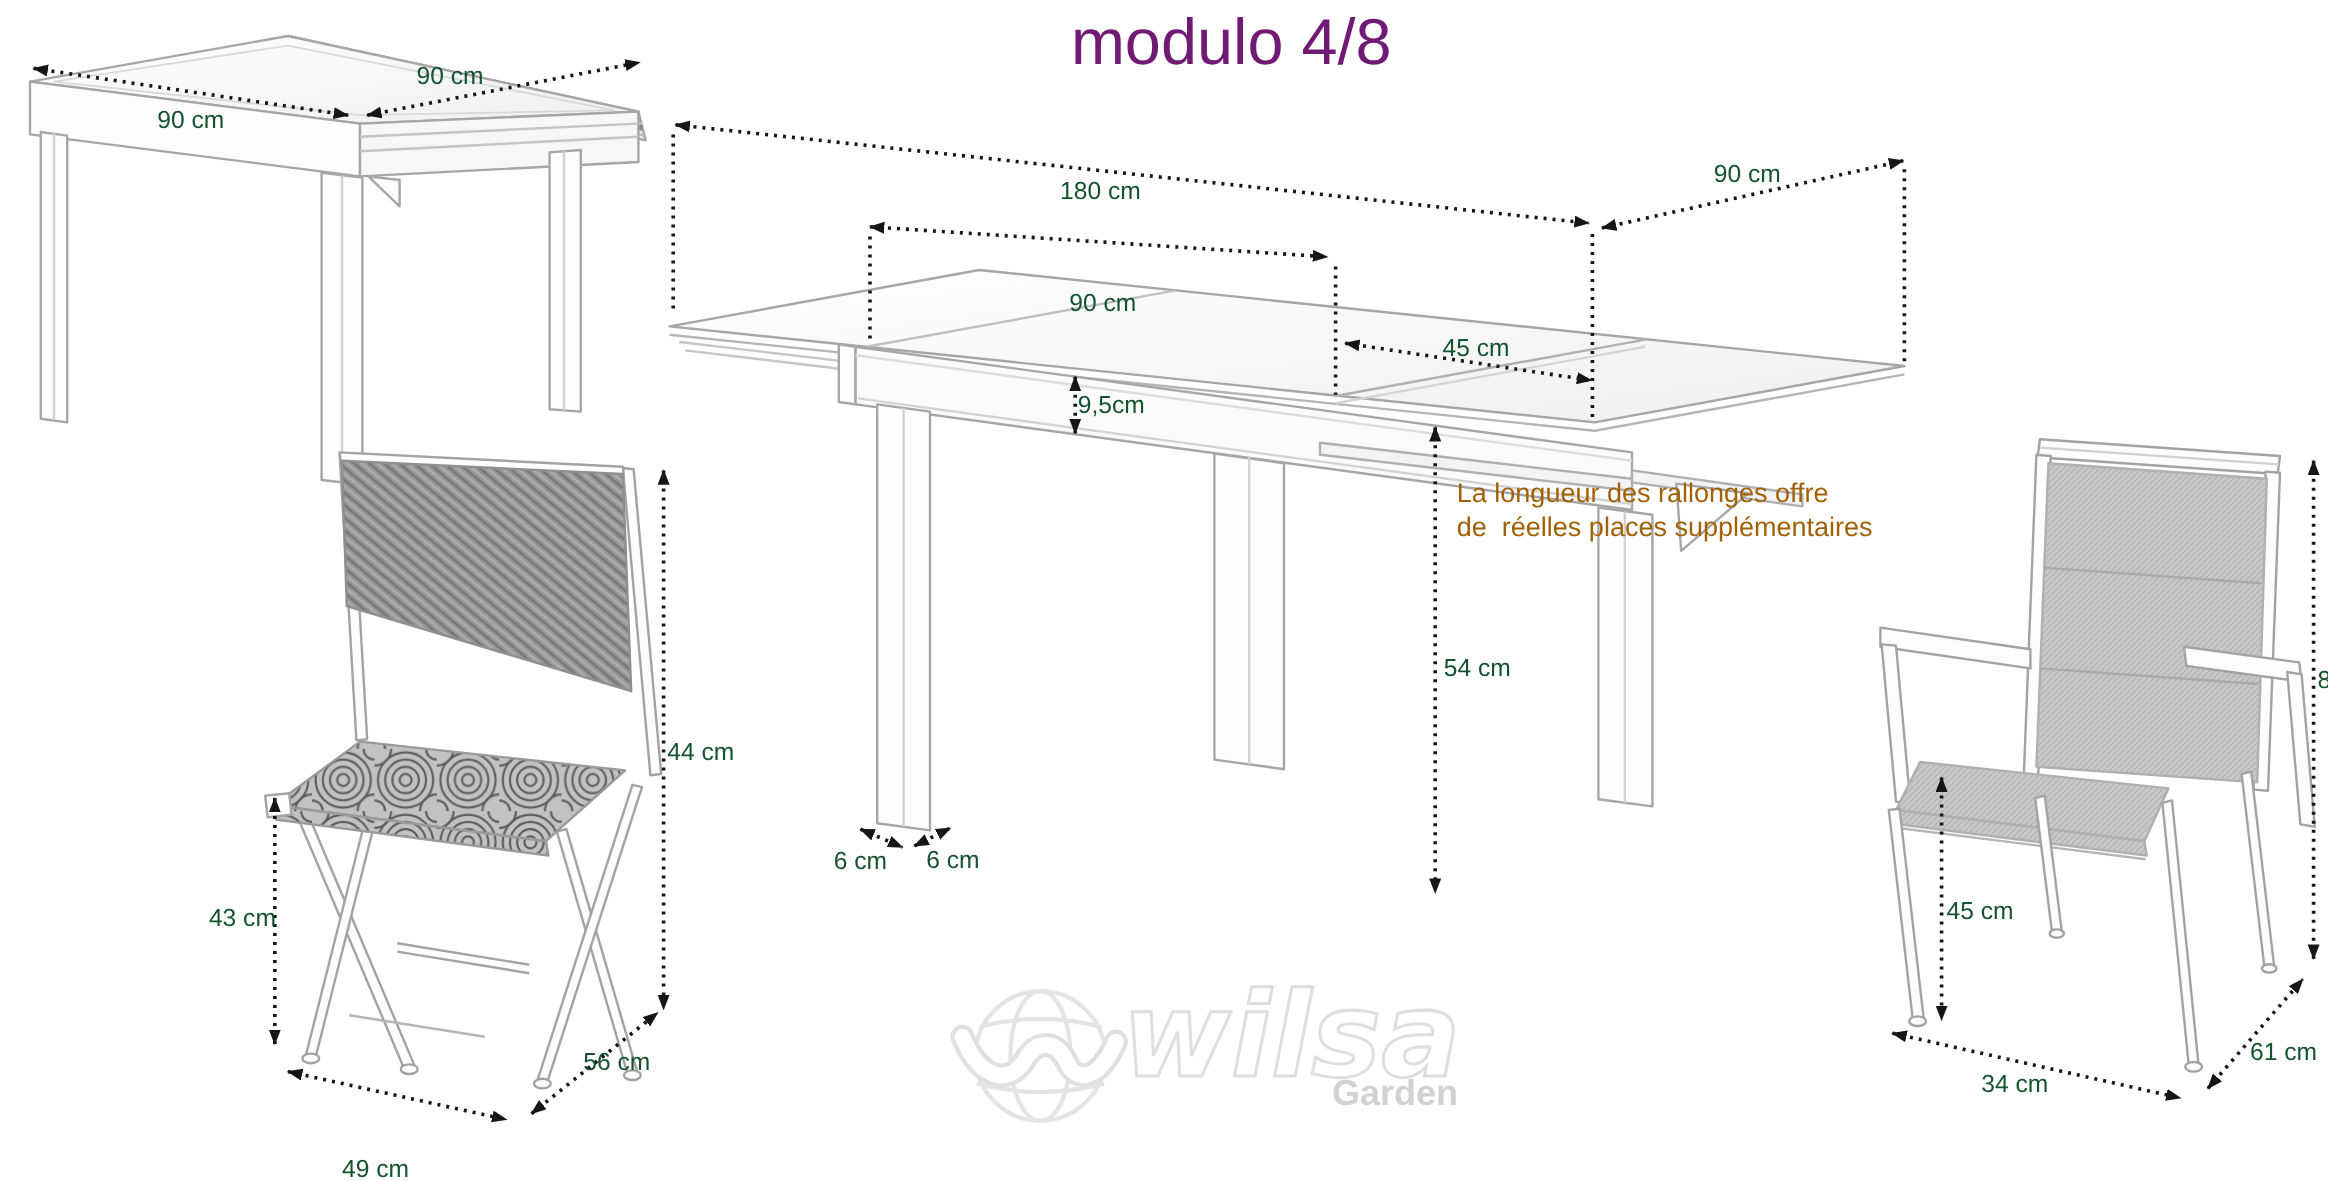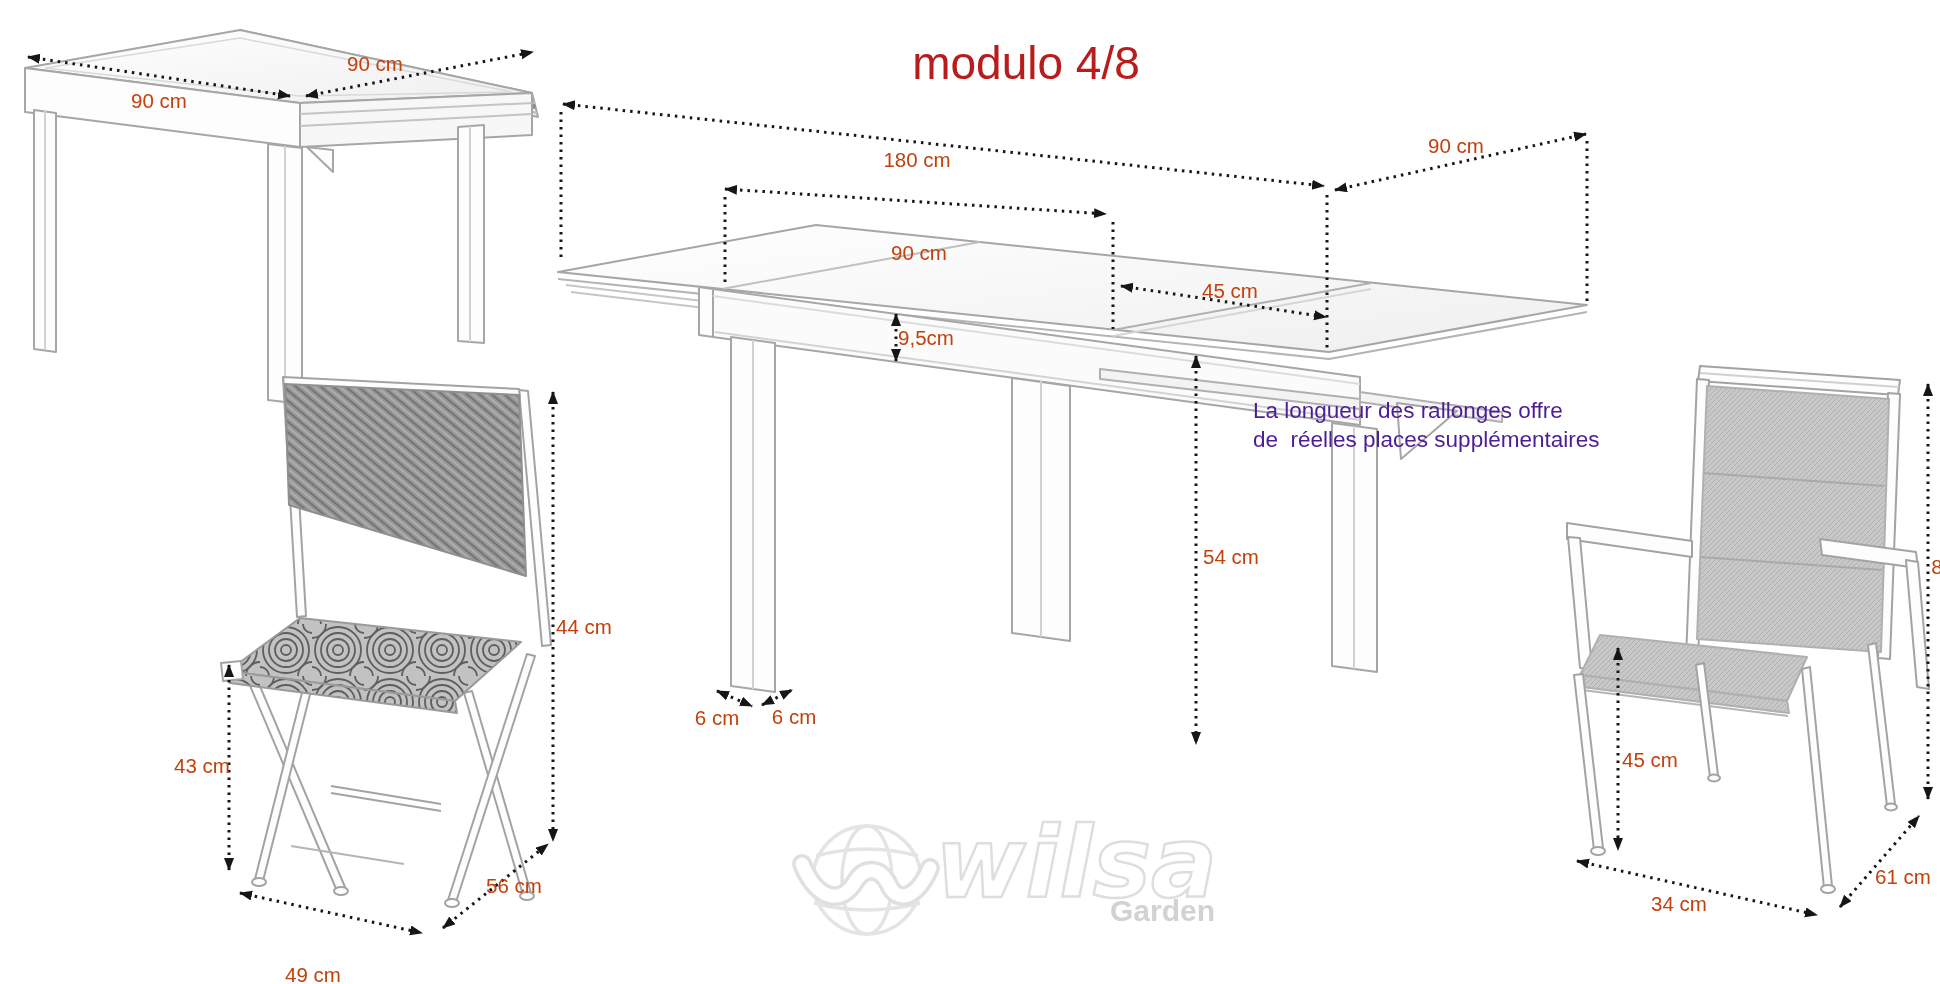--- a/index.html
+++ b/index.html
@@ -1,23 +1,23 @@
 <!DOCTYPE html>
 <html><head>
 <meta charset="utf-8">
 <style>
   html,body{margin:0;padding:0;background:#fff;}
   body{width:1940px;height:984px;overflow:hidden;font-family:"Liberation Sans",sans-serif;}
   .page{position:relative;width:1940px;height:984px;background:#fff;}
   .page svg{position:absolute;left:0;top:0;}
-  .title{position:absolute;left:1026px;top:36px;transform:translateX(-50%);
-         font-size:46px;font-weight:400;color:#b91c1c;letter-spacing:0px;white-space:pre;}
-  .note{position:absolute;left:1253px;top:396px;font-size:22.5px;line-height:29px;
-        color:#4c1d95;white-space:pre-wrap;}
-  .dim{position:absolute;transform:translate(-50%,-50%);font-size:20.5px;color:#c2410c;
+  .title{position:absolute;left:1026px;top:4px;transform:translateX(-50%);
+         font-size:54px;font-weight:400;color:#701a75;letter-spacing:0px;white-space:pre;}
+  .note{position:absolute;left:1214px;top:396px;font-size:22.5px;line-height:29px;
+        color:#a16207;white-space:pre-wrap;}
+  .dim{position:absolute;transform:translate(-50%,-50%);font-size:20.5px;color:#14532d;
        white-space:pre;background:rgba(255,255,255,0.0);}
 </style>
 </head>
 <body>
 
 <div class="page">
 
 <svg width="1940" height="984" viewBox="0 0 1940 984">
   <defs>
     <marker id="ahE" markerWidth="15" markerHeight="12" refX="12" refY="5" orient="auto" markerUnits="userSpaceOnUse">

